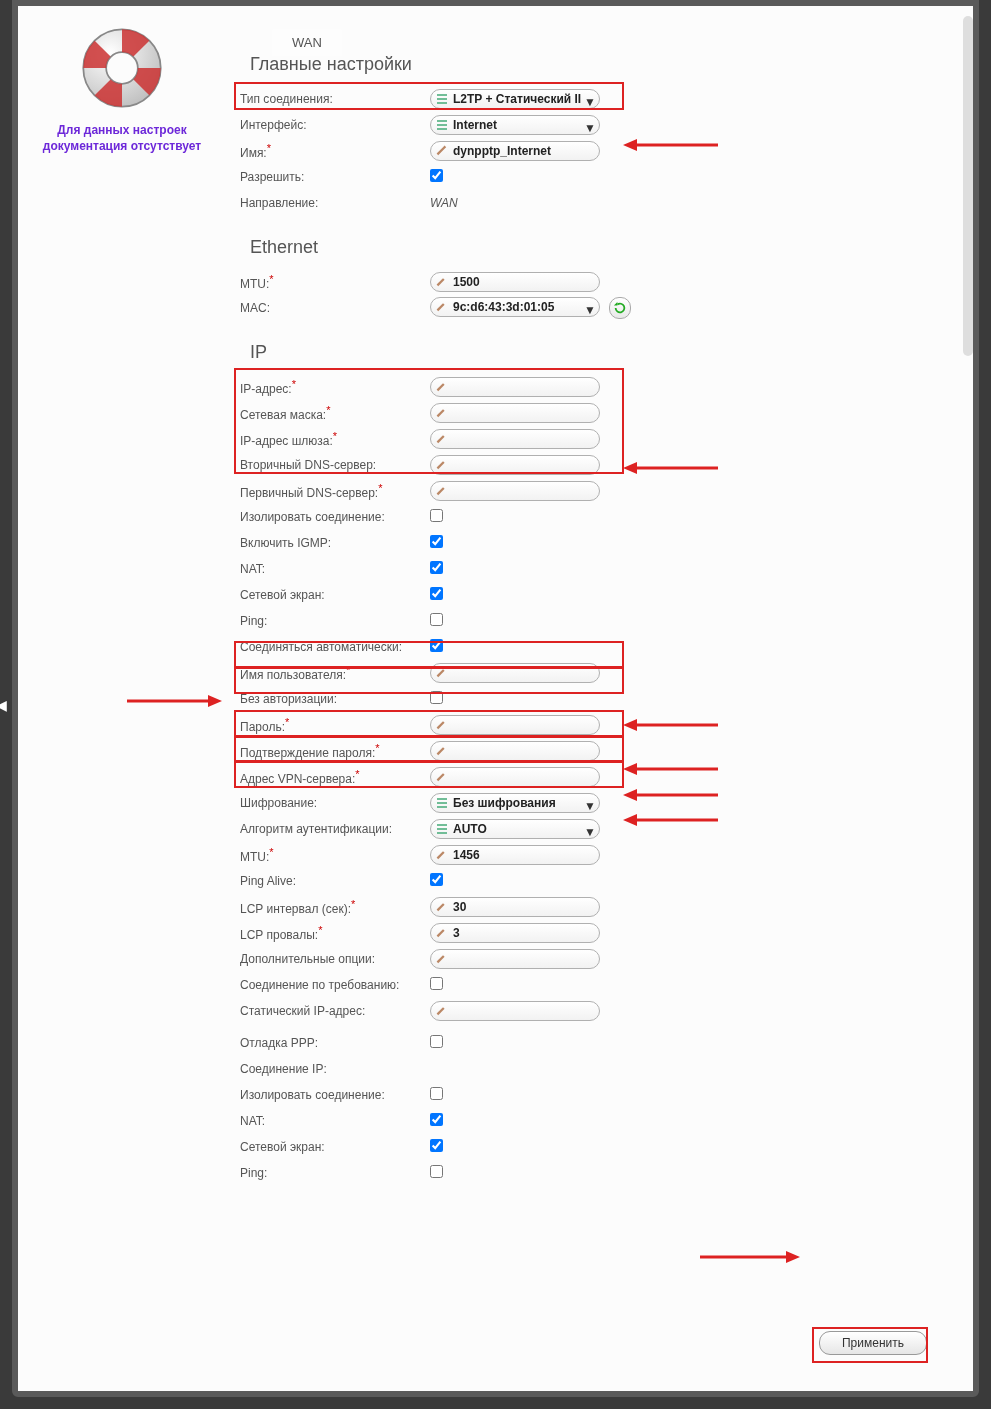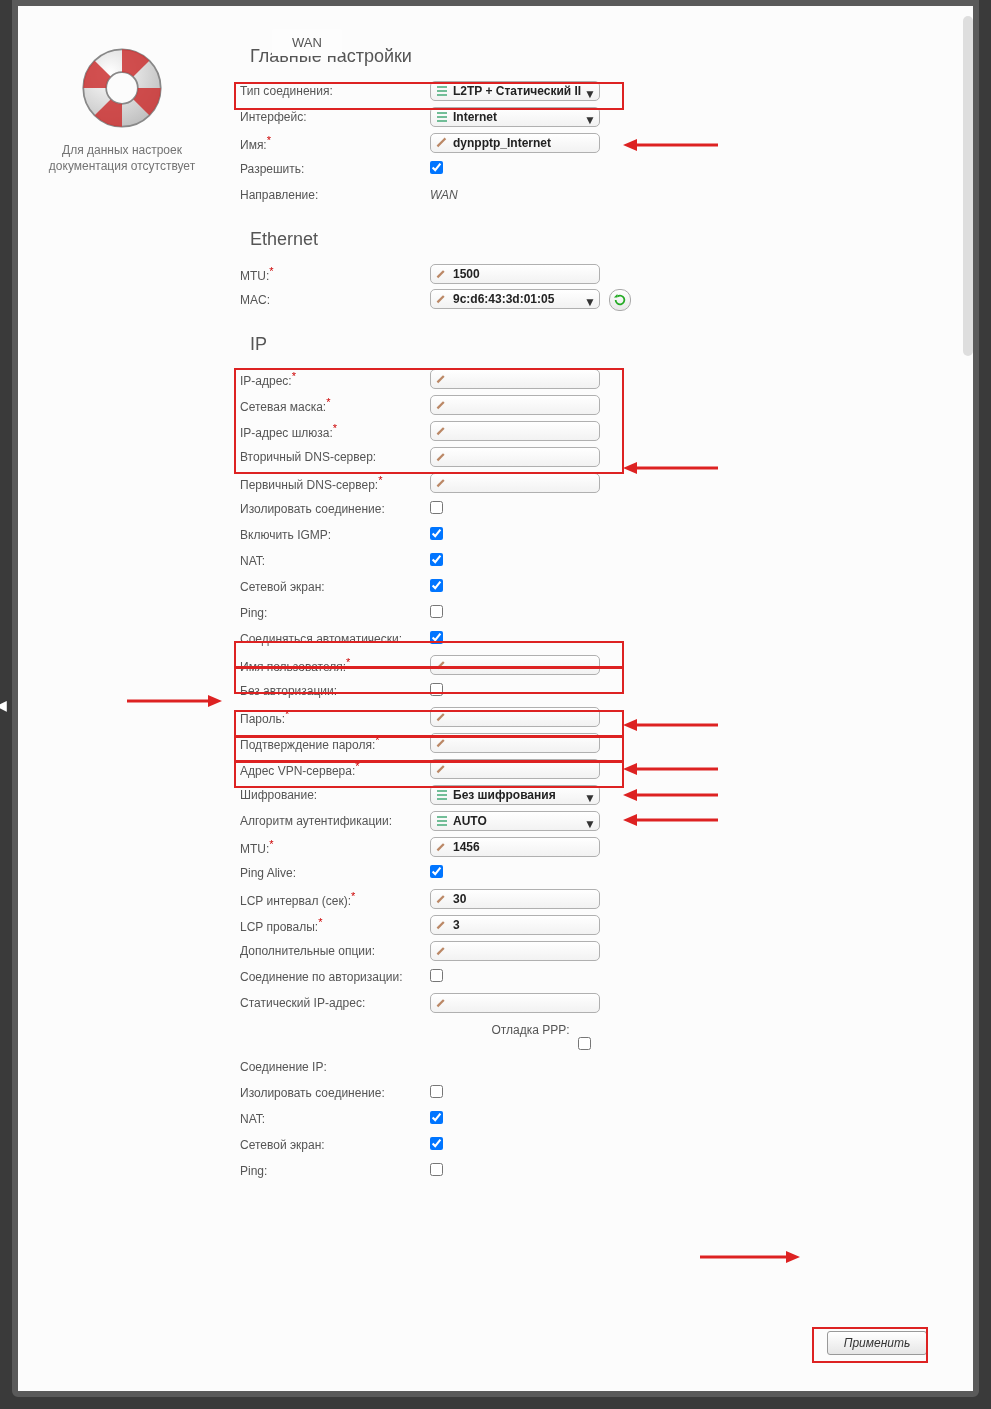--- a/index.html
+++ b/index.html
@@ -2,45 +2,45 @@
 <html><head>
 <meta charset="utf-8">
 <style>
   html,body{margin:0;padding:0;font-family:Arial,Helvetica,sans-serif;font-size:12px;color:#333;}
   body{background:#3a3a3a;}
   .outer{width:991px;height:1409px;position:relative;background:#3a3a3a;overflow:hidden;}
   .frame{position:absolute;left:12px;top:0;right:12px;bottom:12px;background:#fcfcfc;border:6px solid #5a5a5a;border-radius:0 0 6px 6px;overflow:hidden;}
   .breadcrumbs{position:absolute;left:28px;top:34px;font-size:17px;color:#fff;font-weight:bold;}
   .breadcrumbs a{color:#fff;text-decoration:underline;margin-right:4px;}
   .tab{position:absolute;left:272px;top:29px;background:#fdfdfd;color:#555;font-size:13px;padding:6px 20px;border-radius:4px 4px 0 0;z-index:10;}
-  .sidebar{position:absolute;left:14px;top:38px;width:180px;text-align:center;color:#737373;font-size:12px;line-height:16px;}
+  .sidebar{position:absolute;left:14px;top:18px;width:180px;text-align:center;color:#6d28d9;font-size:12px;line-height:16px;font-weight:bold;}
   .lifebuoy{width:88px;height:88px;margin:0 auto 10px;}
-  .content{margin-left:218px;margin-right:40px;padding-top:20px;}
+  .content{margin-left:218px;margin-right:40px;padding-top:28px;}
   h2.sec{font-size:18px;color:#555;font-weight:normal;margin:20px 0 12px 14px;}
   .row{display:flex;align-items:center;min-height:24px;padding:0 0 2px 0;}
   .lbl{width:190px;color:#555;padding-left:4px;}
   .req{color:#c00;font-size:11px;vertical-align:super;}
   .ctrl{flex:1;}
   input.text, select.sel{
-    width:170px;height:20px;border:1px solid #b0b0b0;border-radius:5px;
+    width:170px;height:20px;border:1px solid #b0b0b0;border-radius:10px;
     background:linear-gradient(#fff,#f2f2f2);font-weight:bold;font-size:12px;
     padding:0 4px 0 22px;color:#222;box-sizing:border-box;
   }
   select.sel{appearance:none;-webkit-appearance:none;padding-right:18px;cursor:pointer;}
   .field-wrap{position:relative;display:inline-block;}
   .field-wrap .ic{position:absolute;left:5px;top:3px;width:14px;height:14px;pointer-events:none;}
   .field-wrap .dd{position:absolute;right:4px;top:6px;pointer-events:none;}
   input.cb{margin:0;}
   .static-val{color:#555;font-style:italic;}
   .hl{border:2px solid #d22;padding:1px;position:absolute;pointer-events:none;z-index:20;}
   .arrow-r, .arrow-l{position:absolute;height:6px;z-index:21;}
   .arrow-r svg, .arrow-l svg{display:block;}
-  .apply-btn{position:absolute;right:46px;bottom:36px;width:100px;height:24px;
-    border:1px solid #999;border-radius:3px;background:linear-gradient(#fff,#e6e6e6);
-    font-size:12px;color:#333;cursor:pointer;font-style:italic;}
+  .apply-btn{position:absolute;right:46px;bottom:36px;width:108px;height:24px;
+    border:1px solid #999;border-radius:11px;background:linear-gradient(#fff,#e6e6e6);
+    font-size:12px;color:#333;cursor:pointer;}
   .scrollbar{position:absolute;right:0;top:10px;width:10px;height:340px;background:#dedede;border-radius:5px;}
   .refresh-ico{display:inline-flex;width:20px;height:20px;border:1px solid #aaa;border-radius:10px;background:linear-gradient(#fff,#e8e8e8);align-items:center;justify-content:center;margin-left:6px;cursor:pointer;vertical-align:middle;}
   .collapse-handle{position:absolute;left:-4px;top:50%;transform:translateY(-50%);color:#fff;font-size:14px;cursor:pointer;}
 </style>
 </head>
 <body>
 
 <div class="outer">
   <div class="collapse-handle">◀</div>
   <div class="breadcrumbs">
@@ -312,30 +312,30 @@
                   <path d="M2 12 L10 4 L12 6 L4 14 Z" fill="#b86" transform="scale(0.8)"></path>
                 </svg></span><input class="text" value="3" style=""></div></div>
       </div>
       <div class="row">
         <div class="lbl"><span>Дополнительные опции:</span></div>
         <div class="ctrl"><div class="field-wrap"><span class="ic"><svg width="14" height="14">
                   <path d="M2 12 L10 4 L12 6 L4 14 Z" fill="#b86" transform="scale(0.8)"></path>
                 </svg></span><input class="text" style=""></div></div>
       </div>
       <div class="row">
-          <div class="lbl"><span>Соединение по авторизации:</span></div>
+          <div class="lbl"><span>Соединение по требованию:</span></div>
           <div class="ctrl"><input type="checkbox" class="cb" style=""></div>
         </div>
       <div class="row">
         <div class="lbl"><span>Статический IP-адрес:</span></div>
         <div class="ctrl"><div class="field-wrap"><span class="ic"><svg width="14" height="14">
                   <path d="M2 12 L10 4 L12 6 L4 14 Z" fill="#b86" transform="scale(0.8)"></path>
                 </svg></span><input class="text" style=""></div></div>
       </div>
-      <div class="row" style="margin-top:6px;flex-direction:column;">
+      <div class="row" style="margin-top:6px;">
           <div class="lbl"><span>Отладка PPP:</span></div>
           <div class="ctrl"><input type="checkbox" class="cb" style=""></div>
         </div>
       <div class="row">
           <div class="lbl"><span>Соединение IP:</span></div>
           <div class="ctrl"></div>
         </div>
       <div class="row">
           <div class="lbl"><span>Изолировать соединение:</span></div>
           <div class="ctrl"><input type="checkbox" class="cb" style=""></div>

